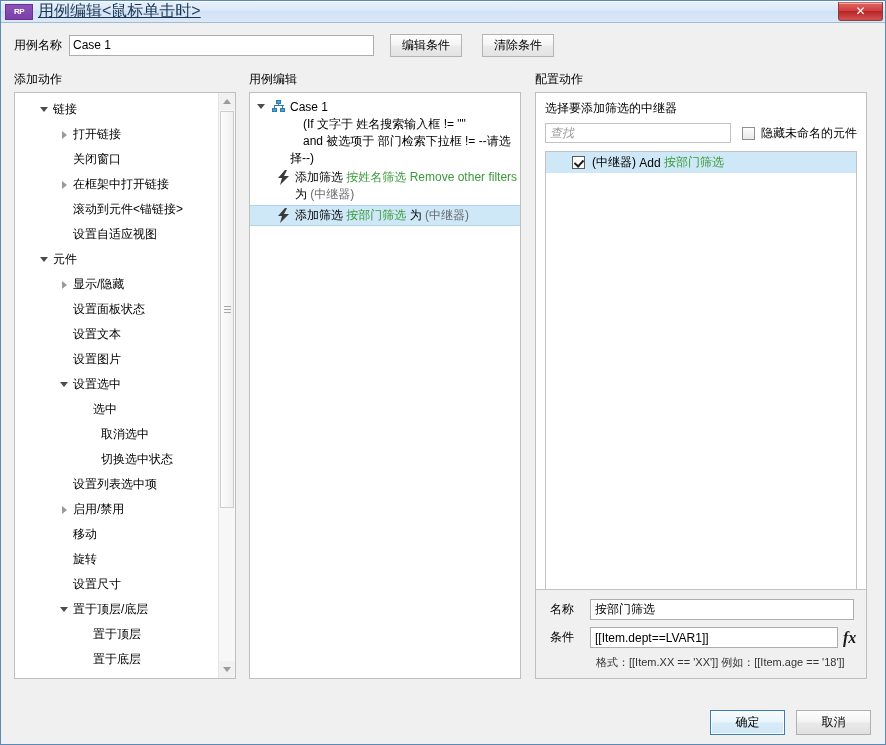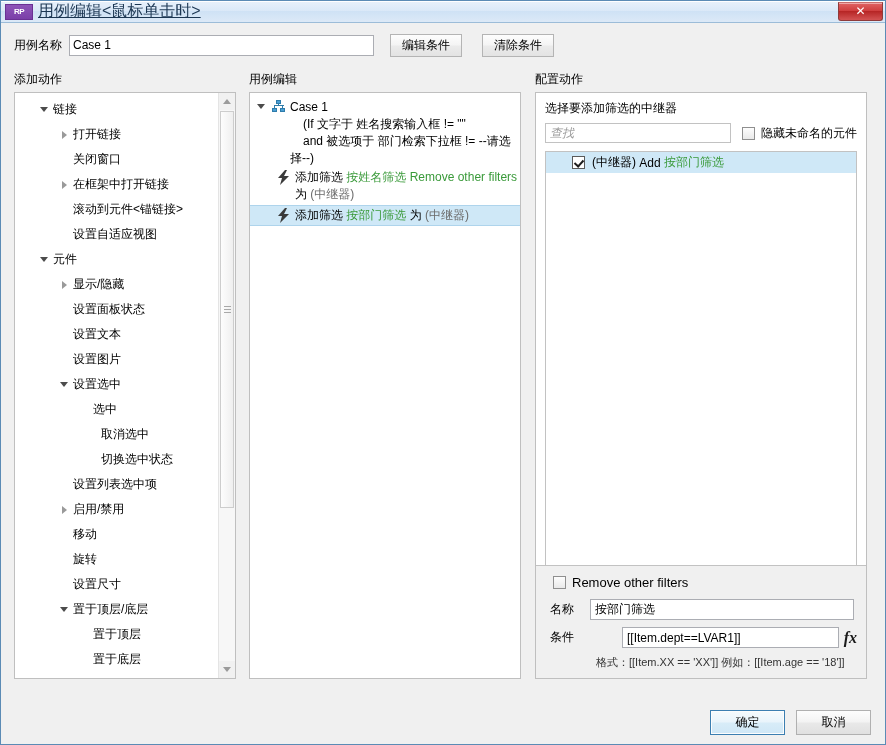--- a/index.html
+++ b/index.html
@@ -431,21 +431,21 @@
     box-sizing: border-box;
     border: 1px solid #abadb3;
     background: #fff;
     font-family: "Liberation Sans", sans-serif;
     font-size: 12px;
     padding: 0 4px;
     color: #000;
     outline: none;
   }
   #name-input { width: 264px; }
-  #cond-input { width: 248px; margin-left: 32px; }
+  #cond-input { width: 248px; }
   #fx-btn {
     margin-left: 5px;
     font-family: "Liberation Serif", serif;
     font-style: italic;
     font-size: 16px;
     font-weight: bold;
     color: #1a1a1a;
     cursor: pointer;
     line-height: 16px;
   }
@@ -683,24 +683,20 @@
         </div>
 
         <div id="repeater-list">
           <div class="rep-item">
             <span class="chk checked"></span>
             <span>(中继器)</span>&nbsp;<span>Add</span>&nbsp;<span class="green">按部门筛选</span>
           </div>
         </div>
 
         <div id="cfg-bottom">
-          <div id="remove-filters-row">
-            <span class="chk"></span>
-            <span class="chk-label">Remove other filters</span>
-          </div>
           <div class="form-row">
             <span class="rl">名称</span>
             <input id="name-input" class="text-input" type="text" value="按部门筛选" style="">
           </div>
           <div class="form-row">
             <span class="rl">条件</span>
             <input id="cond-input" class="text-input" type="text" value="[[Item.dept==LVAR1]]" style="">
             <span id="fx-btn">fx</span>
           </div>
           <div id="format-hint">格式：[[Item.XX == 'XX']] 例如：[[Item.age == '18']]</div>

